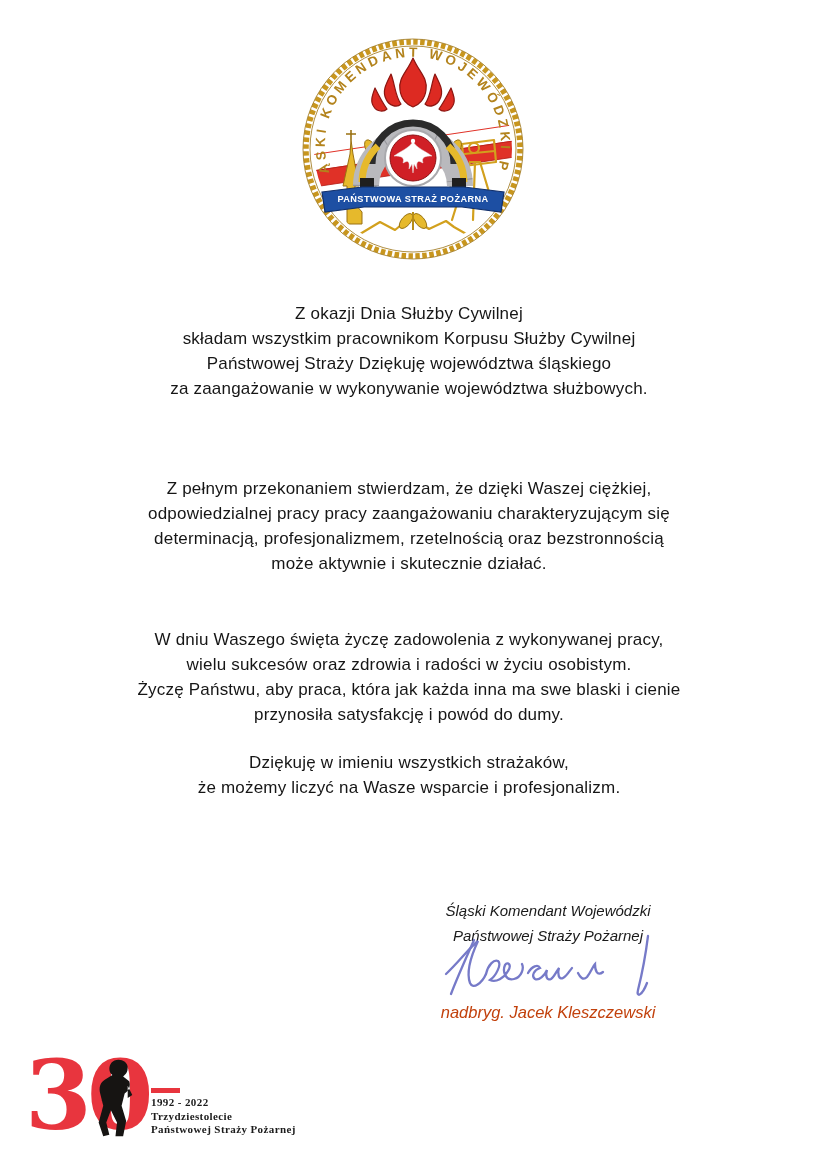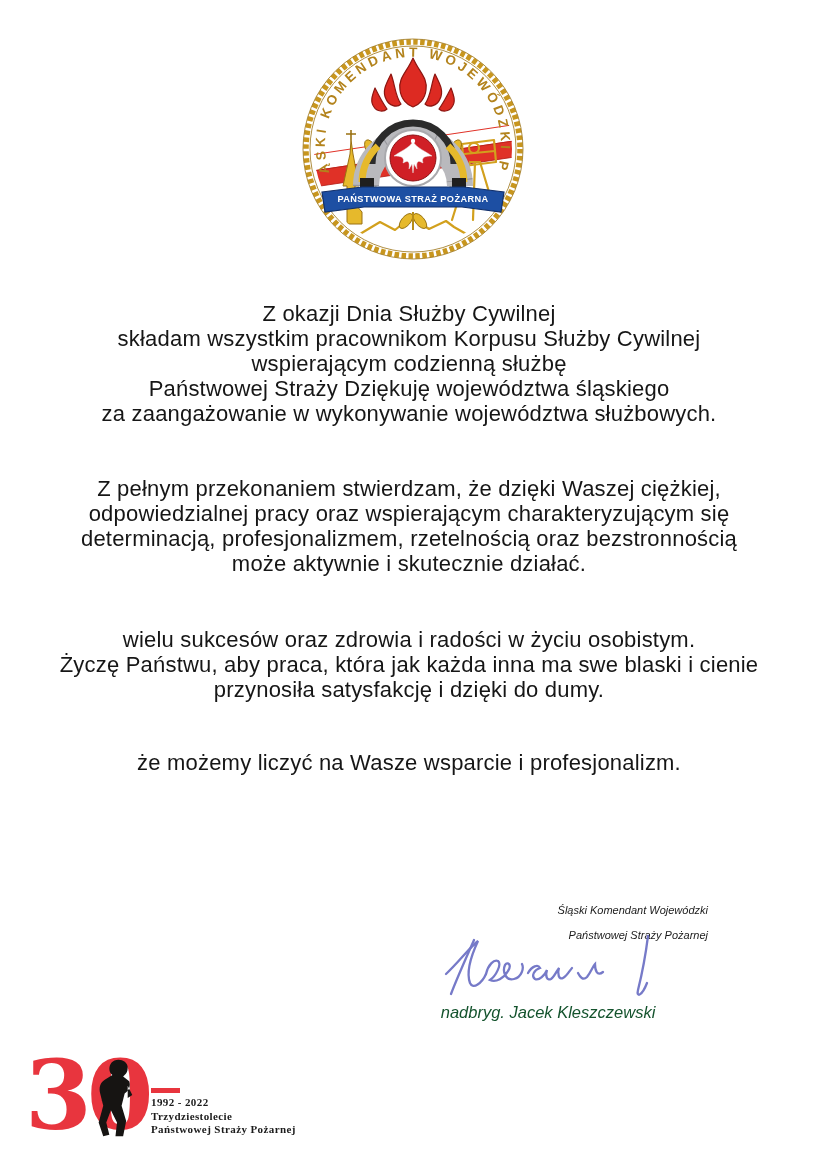--- a/index.html
+++ b/index.html
@@ -9,35 +9,35 @@
     margin:0 auto;
     background:#ffffff;
     font-family:"Liberation Sans",sans-serif;
     color:#1c1c1c;
     overflow:hidden;
   }
   .emblem{position:absolute;left:302px;top:36px;width:222px;height:226px;}
   .para{
     position:absolute;left:0;width:100%;
     text-align:center;
-    font-size:22px;line-height:25px;
+    font-size:17px;line-height:25px;
     letter-spacing:0.2px;
     color:#161616;
   }
   .sig-block{
     position:absolute;left:388px;width:320px;
-    text-align:right;
+    text-align:center;
     font-style:italic;
-    font-size:11px;line-height:25px;
+    font-size:15px;line-height:25px;
     color:#1a1a1a;
   }
   .sig-scribble{position:absolute;left:440px;top:932px;width:230px;height:78px;}
   .sig-name{
     position:absolute;left:388px;top:1003px;width:320px;
-    text-align:center;font-style:italic;font-size:16.5px;color:#14532d;
+    text-align:center;font-style:italic;font-size:16.5px;color:#c2410c;
   }
   .anniv{position:absolute;left:25px;top:1052px;width:300px;height:100px;}
   .anniv-number{
     position:absolute;left:0;top:-4px;
     font-family:"DejaVu Serif",serif;
     font-weight:bold;
     font-size:96px;line-height:96px;
     letter-spacing:-5px;
     color:#e8353e;
   }
@@ -142,39 +142,40 @@
 
     <path id="arcPath" d="M 27,135 A 88,88 0 1 1 195,135" fill="none"></path>
     <text font-family="Liberation Sans, sans-serif" font-size="13.5" font-weight="bold" fill="#b3831c" letter-spacing="3.6">
       <textPath href="#arcPath" startOffset="50%" text-anchor="middle">ŚLĄSKI KOMENDANT WOJEWÓDZKI PSP</textPath>
     </text>
   </svg>
 
   <div class="para" style="top:301px">
     <div>Z okazji Dnia Służby Cywilnej</div>
     <div>składam wszystkim pracownikom Korpusu Służby Cywilnej</div>
-    <div>wspierającym codzienną służbę</div>
     <div>Państwowej Straży Dziękuję województwa śląskiego</div>
     <div>za zaangażowanie w wykonywanie województwa służbowych.</div>
   </div>
 
   <div class="para" style="top:476px">
     <div>Z pełnym przekonaniem stwierdzam, że dzięki Waszej ciężkiej,</div>
-    <div>odpowiedzialnej pracy oraz wspierającym charakteryzującym się</div>
+    <div>odpowiedzialnej pracy pracy zaangażowaniu charakteryzującym się</div>
     <div>determinacją, profesjonalizmem, rzetelnością oraz bezstronnością</div>
     <div>może aktywnie i skutecznie działać.</div>
   </div>
 
   <div class="para" style="top:627px">
+    <div>W dniu Waszego święta życzę zadowolenia z wykonywanej pracy,</div>
     <div>wielu sukcesów oraz zdrowia i radości w życiu osobistym.</div>
     <div>Życzę Państwu, aby praca, która jak każda inna ma swe blaski i cienie</div>
-    <div>przynosiła satysfakcję i dzięki do dumy.</div>
+    <div>przynosiła satysfakcję i powód do dumy.</div>
   </div>
 
   <div class="para" style="top:750px">
+    <div>Dziękuję w imieniu wszystkich strażaków,</div>
     <div>że możemy liczyć na Wasze wsparcie i profesjonalizm.</div>
   </div>
 
   <div class="sig-block" style="top:898px">
     <div>Śląski Komendant Wojewódzki</div>
     <div>Państwowej Straży Pożarnej</div>
   </div>
 
   <svg class="sig-scribble" viewBox="0 0 230 78">
     <g fill="none" stroke="#6b6fc4" stroke-width="2.3" stroke-linecap="round" opacity="0.92">

